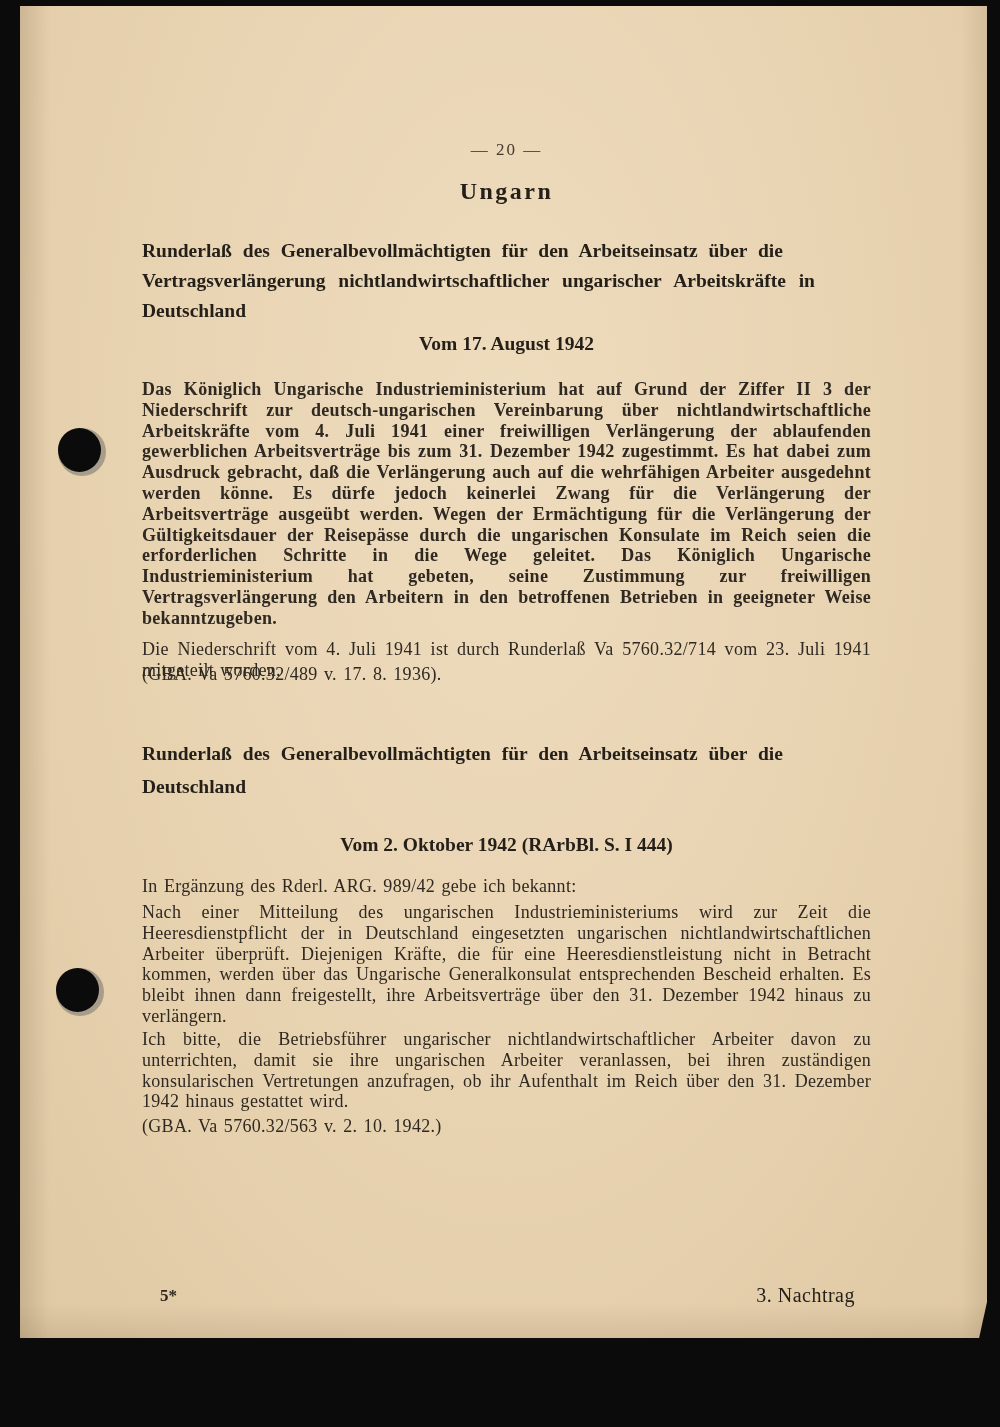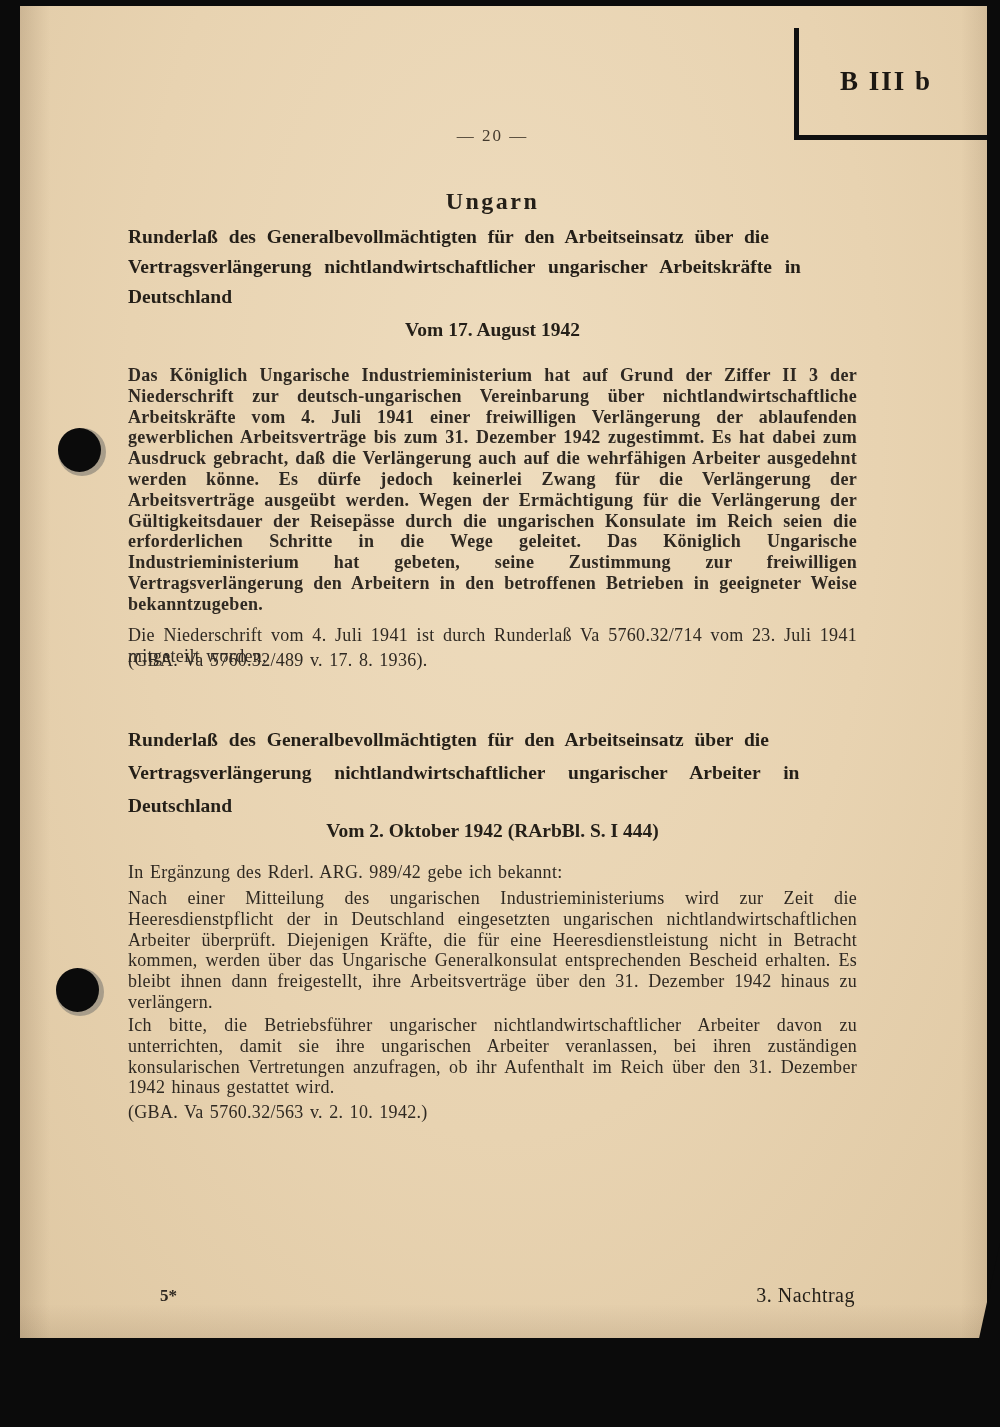--- a/index.html
+++ b/index.html
@@ -70,31 +70,31 @@
   .content {
     position: absolute;
     left: 108px;
     top: 0;
     width: 729px;
   }
   .block {
     position: absolute;
     left: 0;
     width: 100%;
-    margin: 0;
+    margin: 14px;
   }
   .page-number {
     top: 120px;
     text-align: center;
     font-size: 17px;
     letter-spacing: 2px;
     color: #43392c;
   }
   .section-title {
-    top: 182px;
+    top: 158px;
     text-align: center;
     font-size: 24px;
     font-weight: bold;
     letter-spacing: 2.5px;
     color: #241f18;
   }
   .heading .h-line {
     text-align: left;
     white-space: nowrap;
     font-weight: bold;
@@ -159,23 +159,20 @@
     background: #0b0b0b;
     clip-path: polygon(100% 0, 100% 100%, 0 100%);
   }
 </style>
 </head>
 <body>
 
 <div class="scan">
   <div class="paper">
 
-    <div class="tab-box">
-      <span class="tab-label">B III b</span>
-    </div>
 
     <div class="hole hole-1"></div>
     <div class="hole hole-2"></div>
 
     <div class="content">
 
       <div class="block page-number">— 20 —</div>
 
       <div class="block section-title">Ungarn</div>
 
@@ -186,21 +183,20 @@
       </div>
 
       <div class="block date-line date-1">Vom 17. August 1942</div>
 
       <p class="block body-par p1-1">Das Königlich Ungarische Industrieministerium hat auf Grund der Ziffer II 3 der Niederschrift zur deutsch-ungarischen Vereinbarung über nichtlandwirtschaftliche Arbeitskräfte vom 4. Juli 1941 einer freiwilligen Verlängerung der ablaufenden gewerblichen Arbeitsverträge bis zum 31. Dezember 1942 zugestimmt. Es hat dabei zum Ausdruck gebracht, daß die Verlängerung auch auf die wehrfähigen Arbeiter ausgedehnt werden könne. Es dürfe jedoch keinerlei Zwang für die Verlängerung der Arbeitsverträge ausgeübt werden. Wegen der Ermächtigung für die Verlängerung der Gültigkeitsdauer der Reisepässe durch die ungarischen Konsulate im Reich seien die erforderlichen Schritte in die Wege geleitet. Das Königlich Ungarische Industrieministerium hat gebeten, seine Zustimmung zur freiwilligen Vertragsverlängerung den Arbeitern in den betroffenen Betrieben in geeigneter Weise bekanntzugeben.</p>
       <p class="block body-par p1-2">Die Niederschrift vom 4. Juli 1941 ist durch Runderlaß Va 5760.32/714 vom 23. Juli 1941 mitgeteilt worden.</p>
       <p class="block body-par no-justify ref-1">(GBA. Va 5760.32/489 v. 17. 8. 1936).</p>
 
       <div class="block heading heading-2">
         <div class="h-line ws-6">Runderlaß des Generalbevollmächtigten für den Arbeitseinsatz über die</div>
-        <div class="h-line ws-18">Vertragsverlängerung nichtlandwirtschaftlicher ungarischer Arbeiter in</div>
         <div class="h-line">Deutschland</div>
       </div>
 
       <div class="block date-line date-2">Vom 2. Oktober 1942 (RArbBl. S. I 444)</div>
 
       <p class="block body-par no-justify p2-1">In Ergänzung des Rderl. ARG. 989/42 gebe ich bekannt:</p>
       <p class="block body-par p2-2">Nach einer Mitteilung des ungarischen Industrieministeriums wird zur Zeit die Heeresdienstpflicht der in Deutschland eingesetzten ungarischen nichtlandwirtschaftlichen Arbeiter überprüft. Diejenigen Kräfte, die für eine Heeresdienstleistung nicht in Betracht kommen, werden über das Ungarische Generalkonsulat entsprechenden Bescheid erhalten. Es bleibt ihnen dann freigestellt, ihre Arbeitsverträge über den 31. Dezember 1942 hinaus zu verlängern.</p>
       <p class="block body-par p2-3">Ich bitte, die Betriebsführer ungarischer nichtlandwirtschaftlicher Arbeiter davon zu unterrichten, damit sie ihre ungarischen Arbeiter veranlassen, bei ihren zuständigen konsularischen Vertretungen anzufragen, ob ihr Aufenthalt im Reich über den 31. Dezember 1942 hinaus gestattet wird.</p>
       <p class="block body-par no-justify ref-2">(GBA. Va 5760.32/563 v. 2. 10. 1942.)</p>
 

